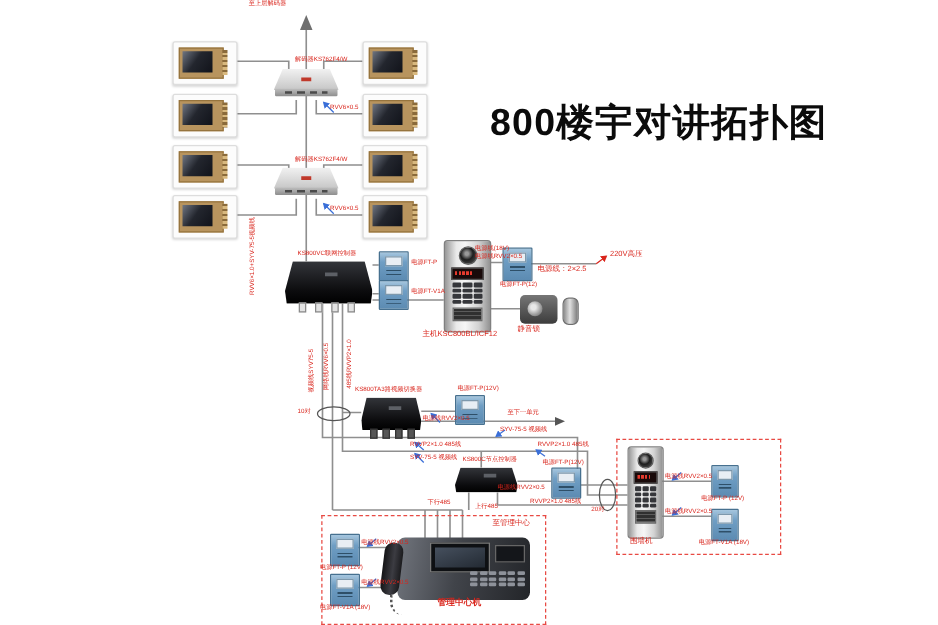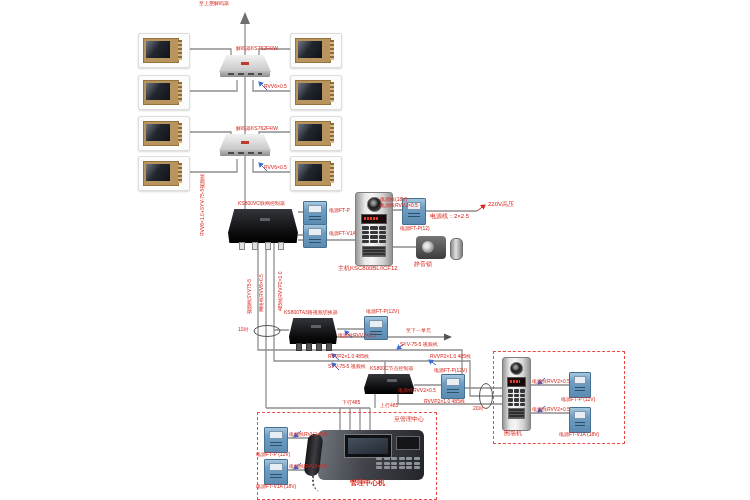--- a/index.html
+++ b/index.html
@@ -150,20 +150,21 @@
     <line x1="404" y1="344" x2="397" y2="349" stroke="#3a6fd8" stroke-width="1" marker-end="url(#ab)"></line>
     <line x1="339" y1="360" x2="332" y2="354" stroke="#3a6fd8" stroke-width="1" marker-end="url(#ab)"></line>
     <line x1="339" y1="370" x2="332" y2="363" stroke="#3a6fd8" stroke-width="1" marker-end="url(#ab)"></line>
     <line x1="436" y1="365" x2="429" y2="360" stroke="#3a6fd8" stroke-width="1" marker-end="url(#ab)"></line>
     <line x1="301" y1="431" x2="294" y2="437" stroke="#3a6fd8" stroke-width="1" marker-end="url(#ab)"></line>
     <line x1="301" y1="463" x2="294" y2="469" stroke="#3a6fd8" stroke-width="1" marker-end="url(#ab)"></line>
     <line x1="545" y1="378" x2="538" y2="384" stroke="#3a6fd8" stroke-width="1" marker-end="url(#ab)"></line>
     <line x1="545" y1="406" x2="538" y2="412" stroke="#3a6fd8" stroke-width="1" marker-end="url(#ab)"></line>
   </svg>
 
+  <div class="title">800楼宇对讲拓扑图</div>
 
   <div class="iu" style="left:138px;top:33px">
       <i></i>
     </div>
   <div class="iu" style="left:138px;top:75px">
       <i></i>
     </div>
   <div class="iu" style="left:138px;top:116px">
       <i></i>
     </div>

